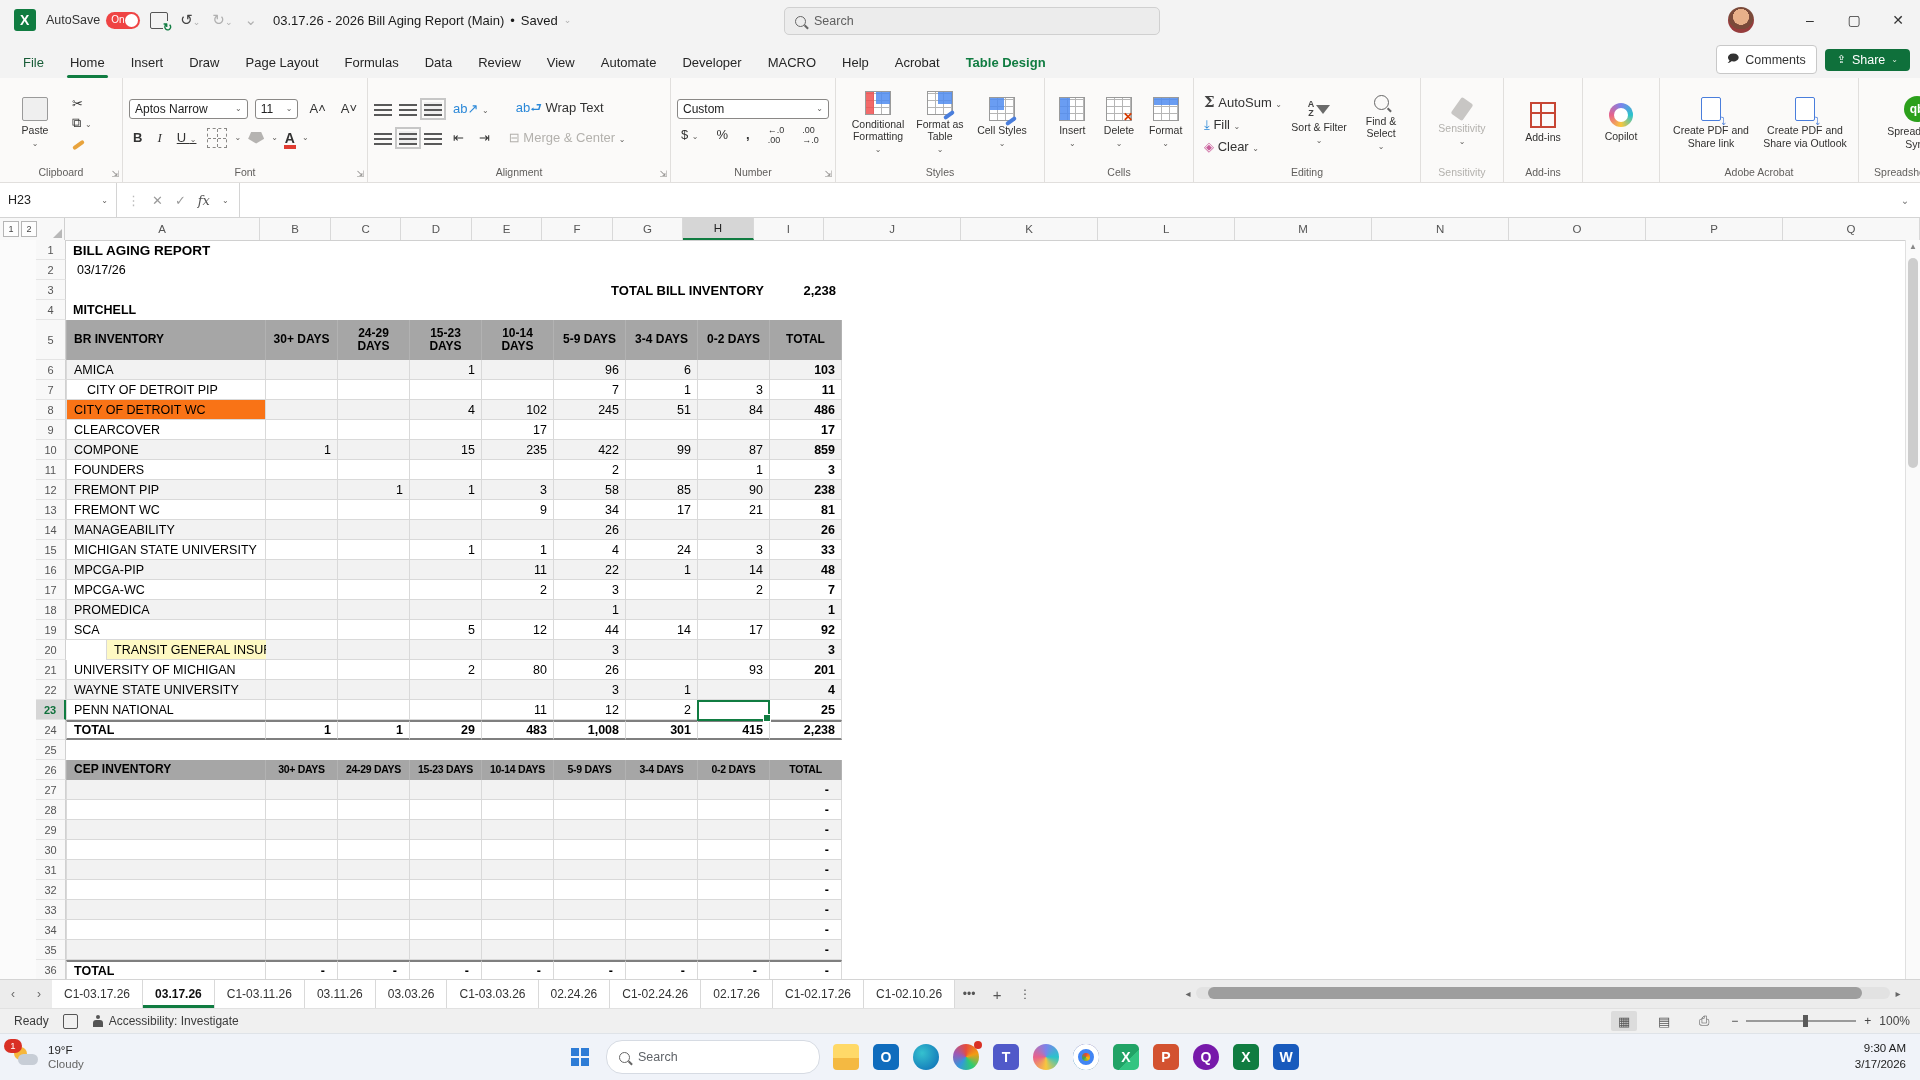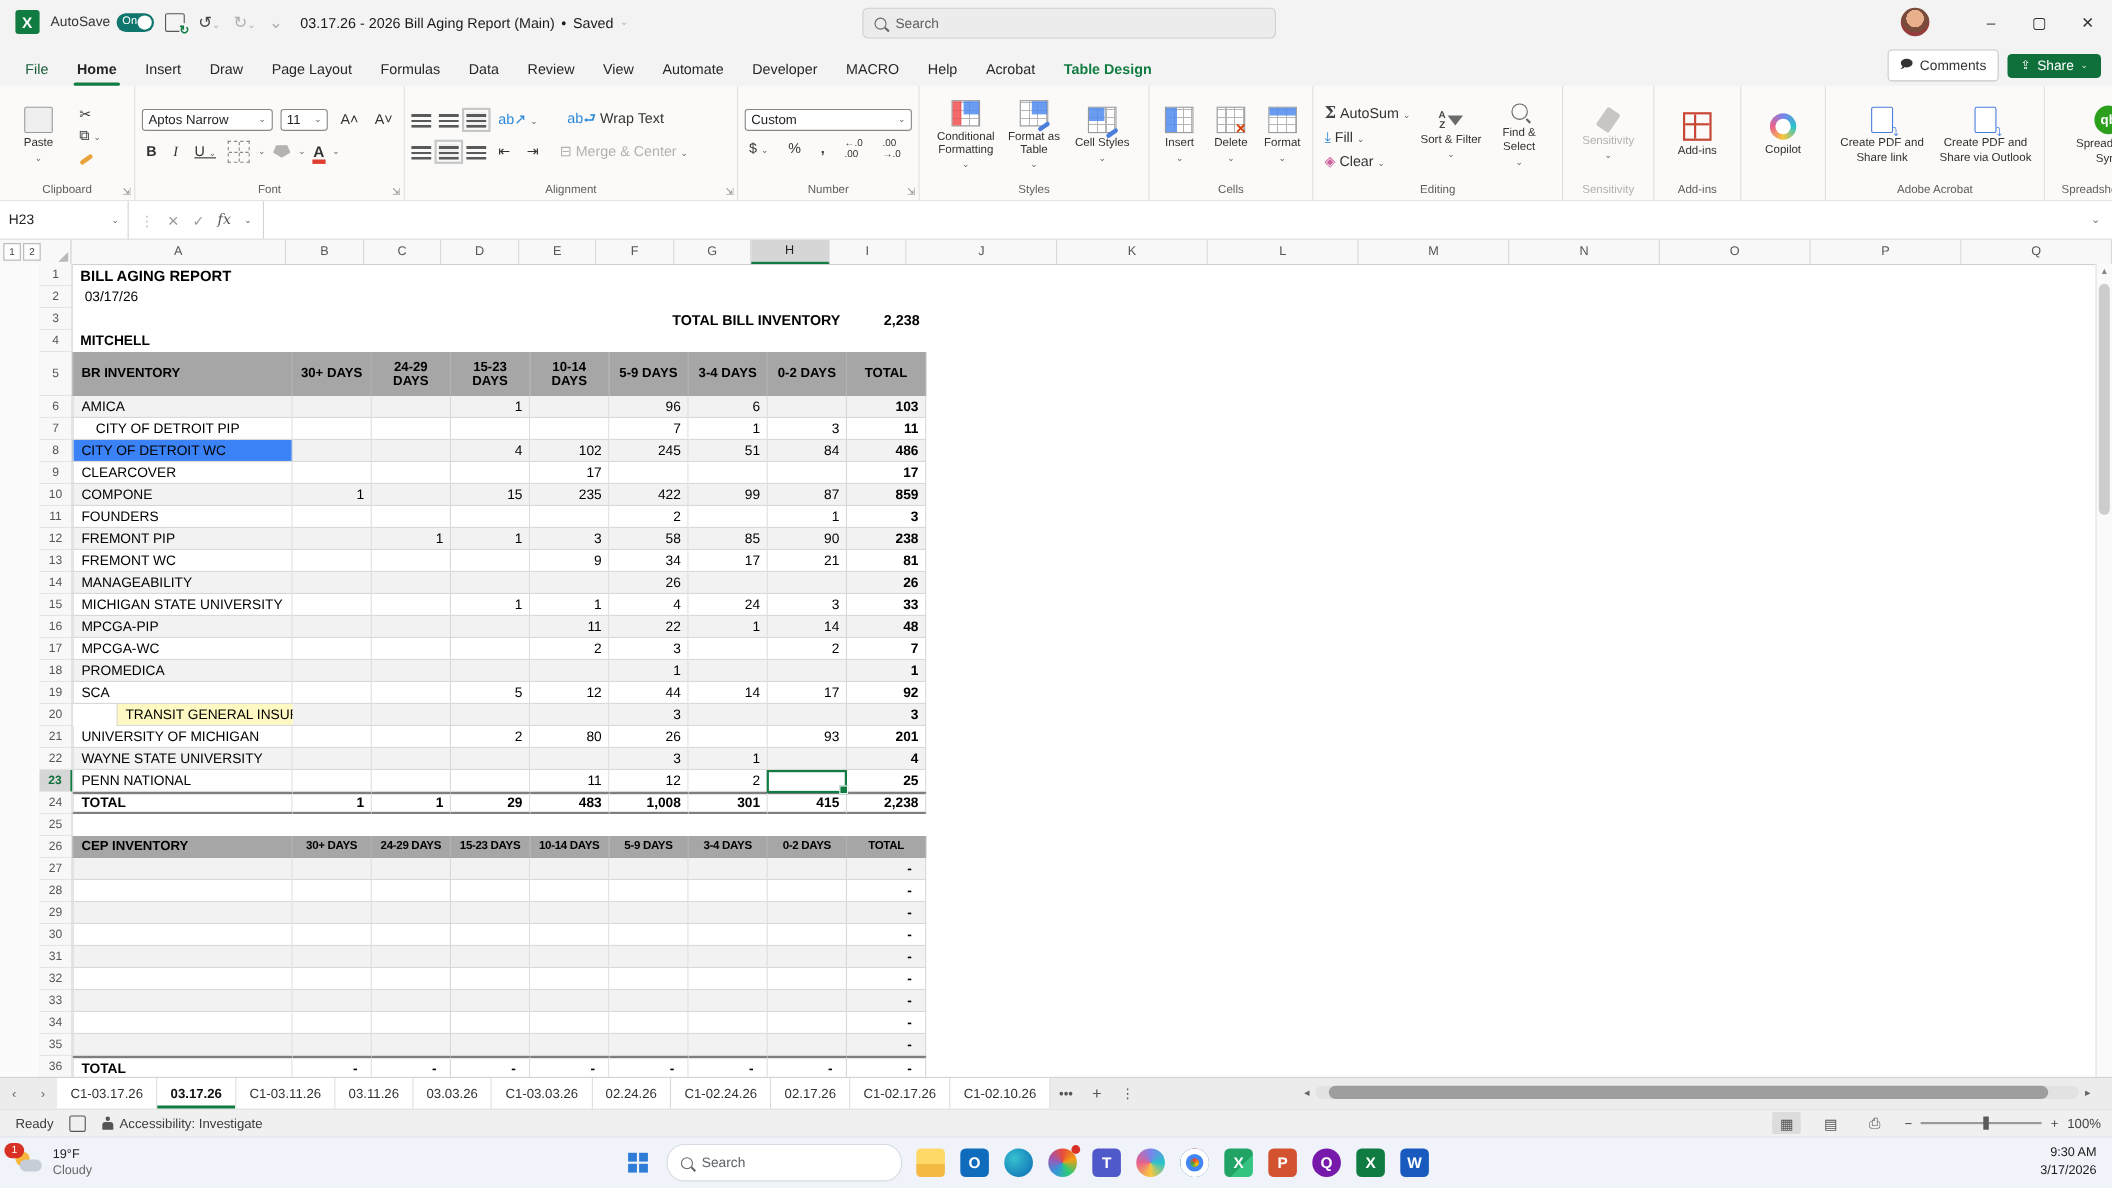--- a/index.html
+++ b/index.html
@@ -4,41 +4,41 @@
 <style>
   html,body{margin:0;padding:0;width:1920px;height:1080px;overflow:hidden;
     font-family:"Liberation Sans",sans-serif;background:#fff;-webkit-font-smoothing:antialiased;}
   .app{width:1920px;height:1080px;display:flex;flex-direction:column;}
 
   
   .titlebar{height:40px;background:#f3f3f3;display:flex;align-items:center;position:relative;flex:0 0 auto;}
   .excel-logo{width:22px;height:22px;margin:0 10px 0 14px;border-radius:3px;background:#107c41;position:relative}
   .excel-logo::after{content:"X";color:#fff;font-weight:bold;font-size:14px;position:absolute;left:6px;top:3px}
   .autosave{display:flex;align-items:center;gap:6px;font-size:12.5px;color:#333;margin-right:10px}
-  .toggle{width:34px;height:17px;border-radius:9px;background:#0f766e;position:relative;color:#fff;font-size:10px;}
+  .toggle{width:34px;height:17px;border-radius:9px;background:#ef4444;position:relative;color:#fff;font-size:10px;}
   .toggle .on{position:absolute;left:5px;top:2.5px}
   .toggle .knob{position:absolute;right:2px;top:2px;width:13px;height:13px;border-radius:50%;background:#fff}
   .qat{display:flex;align-items:center;gap:12px;color:#444;font-size:15px}
   .qat .qbtn{cursor:pointer}
   .saveicon{width:16px;height:15px;border:1.6px solid #555;border-radius:2px;position:relative;display:inline-block}
   .saveicon::after{content:"↻";position:absolute;right:-5px;bottom:-6px;color:#107c41;font-size:11px;font-weight:bold;background:#f3f3f3}
   .dim{color:#b0b0b0}
   .doc-title{font-size:13px;color:#1a1a1a;margin-left:16px;display:flex;gap:6px;align-items:center}
   .tb-search{position:absolute;left:784px;top:7px;width:364px;height:26px;background:#ececec;border:1px solid #d0d0d0;
     border-radius:5px;display:flex;align-items:center;gap:8px;color:#5f5f5f;font-size:12.5px;padding-left:10px}
   .mag{width:9px;height:9px;border:1.6px solid #666;border-radius:50%;position:relative;display:inline-block}
   .mag::after{content:"";position:absolute;width:5px;height:1.6px;background:#666;transform:rotate(45deg);right:-4px;bottom:-2px}
   .tb-right{position:absolute;right:0;top:0;height:40px;display:flex;align-items:center}
   .avatar{width:26px;height:26px;border-radius:50%;background:radial-gradient(circle at 50% 38%,#e8b08a 0 38%,#7a4a3a 39% 60%,#963c3c 61%);margin-right:34px}
   .winbtn{width:44px;height:40px;display:flex;align-items:center;justify-content:center;color:#333;font-size:14px}
 
   
   .tabrow{height:38px;background:#f3f3f3;display:flex;align-items:flex-end;padding-left:10px;flex:0 0 auto;position:relative}
   .rtab{padding:8px 13px;font-size:13px;color:#262626;cursor:pointer;position:relative;white-space:nowrap}
-  .rtab.active{font-weight:bold}
+  .rtab.active{font-weight:normal}
   .rtab.active::after{content:"";position:absolute;left:10px;right:10px;bottom:0;height:3px;background:#107c41;border-radius:2px}
   .rtab.contextual{color:#107c41;font-weight:bold}
   .tabrow-right{position:absolute;right:10px;bottom:4px;display:flex;gap:8px;align-items:center}
   .comments-btn{border:1px solid #c8c8c8;background:#fff;border-radius:4px;font-size:12.5px;color:#333;
     padding:4px 10px;display:flex;gap:6px;align-items:center}
   .share-btn{background:#0f703b;color:#fff;border-radius:4px;font-size:12.5px;padding:4px 12px;display:flex;gap:6px;align-items:center}
 
   
   .ribbon{height:104px;background:#fbfaf9;border-bottom:1px solid #e1dfdd;display:flex;flex:0 0 auto;overflow:hidden}
   .rgroup{display:flex;flex-direction:column;border-right:1px solid #e1dfdd;padding:4px 6px 0 6px;position:relative;flex:0 0 auto}
@@ -568,21 +568,21 @@
           <div class="cell num tc" style="left: 410px; width: 72px; background: rgb(255, 255, 255);"></div>
           <div class="cell num tc" style="left: 482px; width: 72px; background: rgb(255, 255, 255);"></div>
           <div class="cell num tc" style="left: 554px; width: 72px; background: rgb(255, 255, 255);">7</div>
           <div class="cell num tc" style="left: 626px; width: 72px; background: rgb(255, 255, 255);">1</div>
           <div class="cell num tc" style="left: 698px; width: 72px; background: rgb(255, 255, 255);">3</div>
           <div class="cell num tc b" style="left: 770px; width: 72px; background: rgb(255, 255, 255);">11</div>
         </div>
         <div class="grid-row" style="height: 20px;">
           <div class="gut"></div>
           <div class="rnum">8</div>
-          <div class="cell name tc" style="left: 66px; width: 200px; background: #3b82f6; border-left: 1px solid rgb(217, 217, 217);">CITY OF DETROIT WC</div>
+          <div class="cell name tc" style="left: 66px; width: 200px; background: #f97316; border-left: 1px solid rgb(217, 217, 217);">CITY OF DETROIT WC</div>
           <div class="cell num tc" style="left: 266px; width: 72px; background: rgb(242, 242, 242);"></div>
           <div class="cell num tc" style="left: 338px; width: 72px; background: rgb(242, 242, 242);"></div>
           <div class="cell num tc" style="left: 410px; width: 72px; background: rgb(242, 242, 242);">4</div>
           <div class="cell num tc" style="left: 482px; width: 72px; background: rgb(242, 242, 242);">102</div>
           <div class="cell num tc" style="left: 554px; width: 72px; background: rgb(242, 242, 242);">245</div>
           <div class="cell num tc" style="left: 626px; width: 72px; background: rgb(242, 242, 242);">51</div>
           <div class="cell num tc" style="left: 698px; width: 72px; background: rgb(242, 242, 242);">84</div>
           <div class="cell num tc b" style="left: 770px; width: 72px; background: rgb(242, 242, 242);">486</div>
         </div>
         <div class="grid-row" style="height: 20px;">

